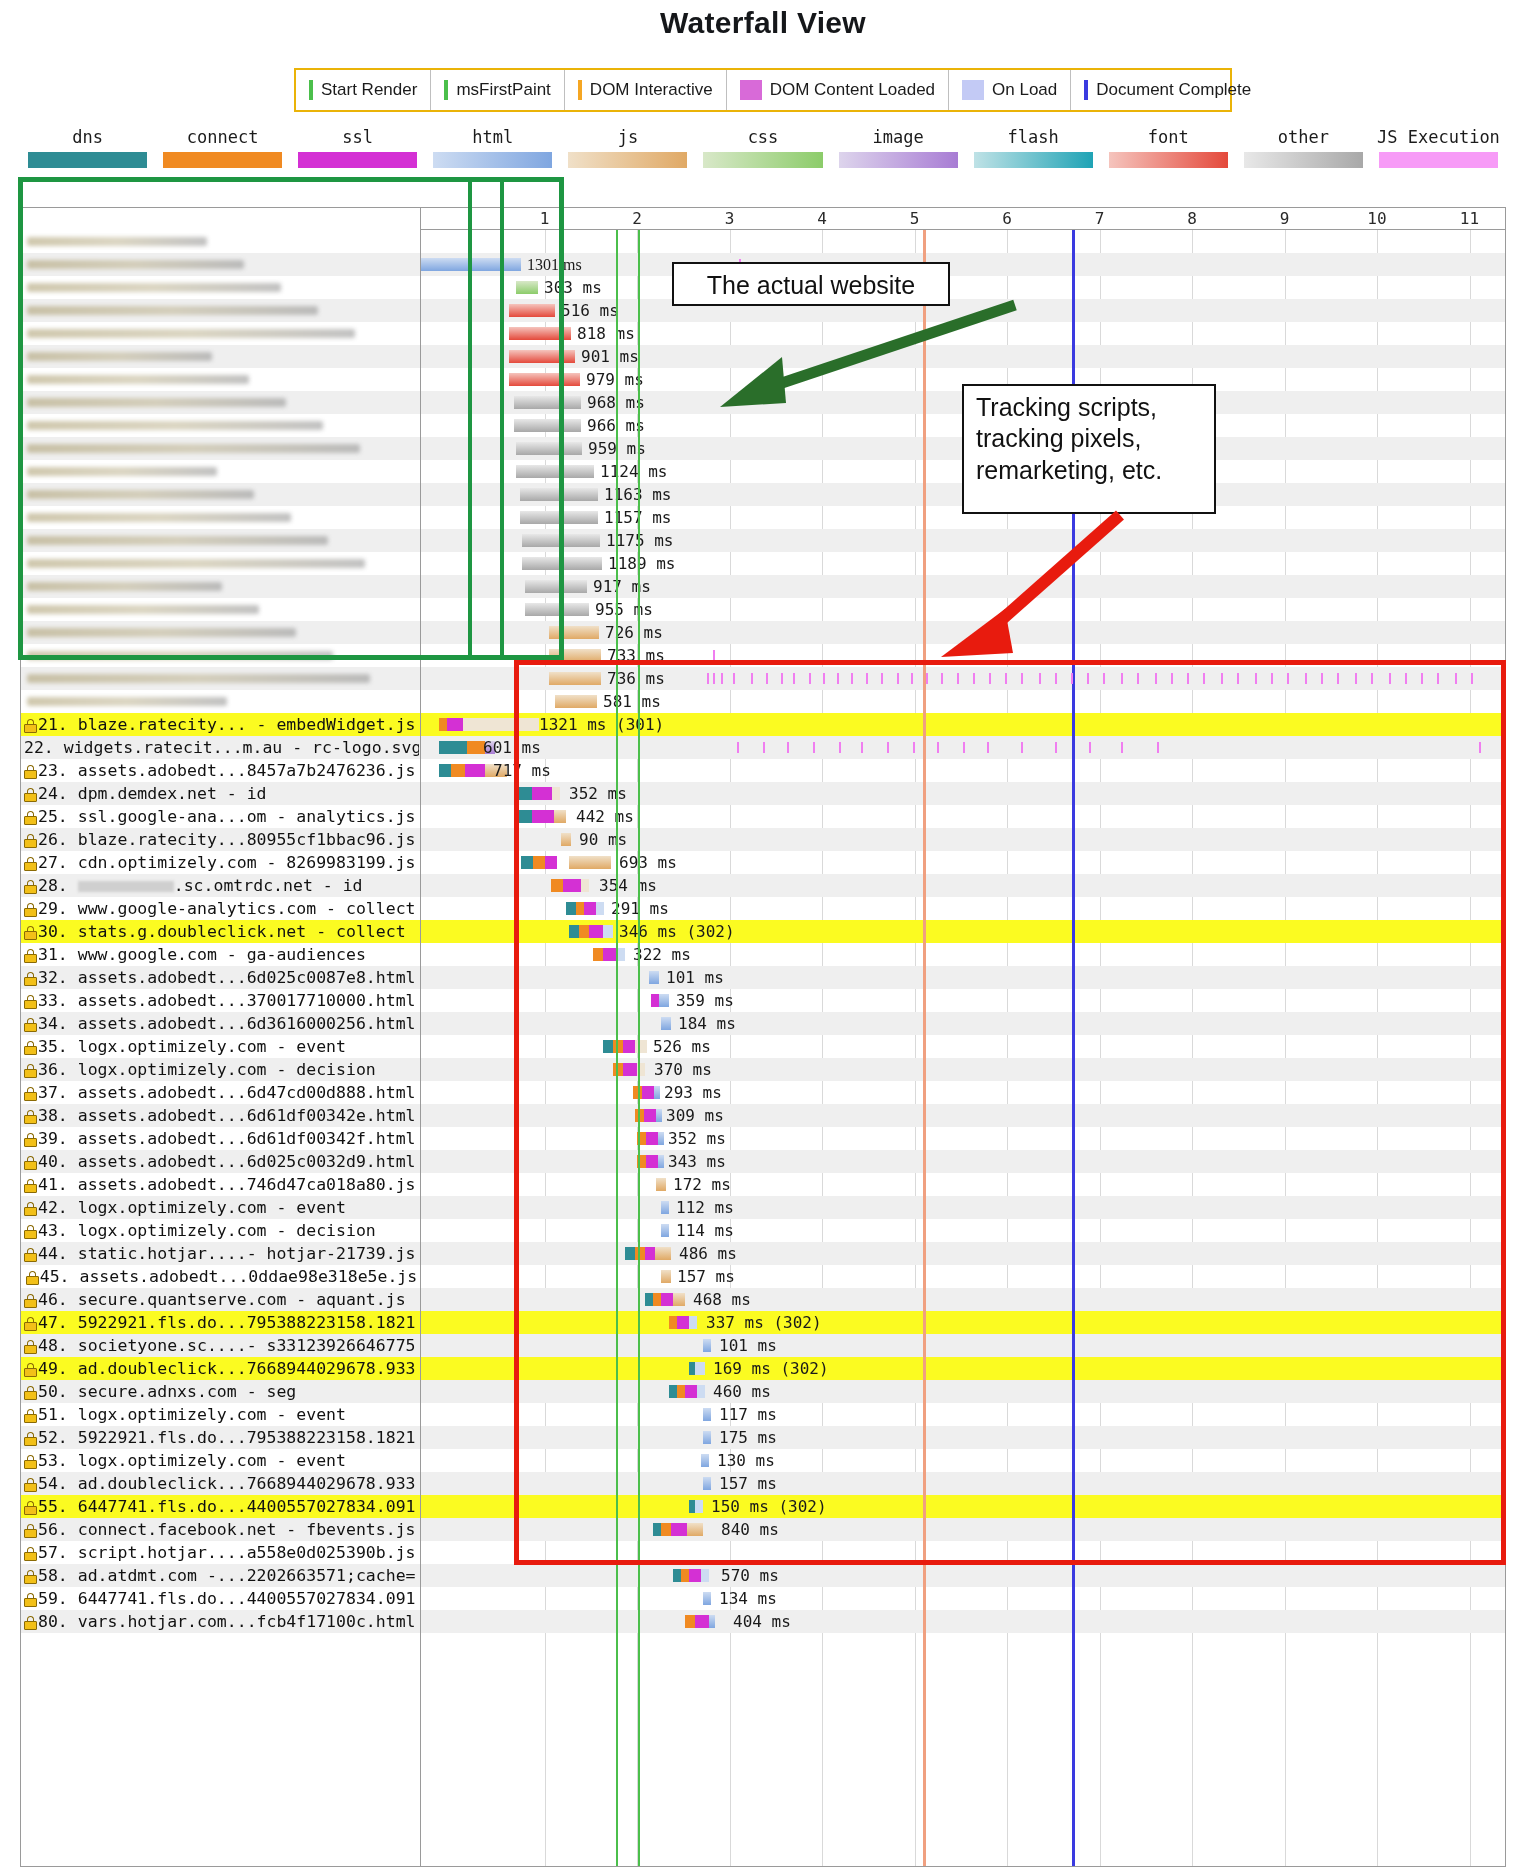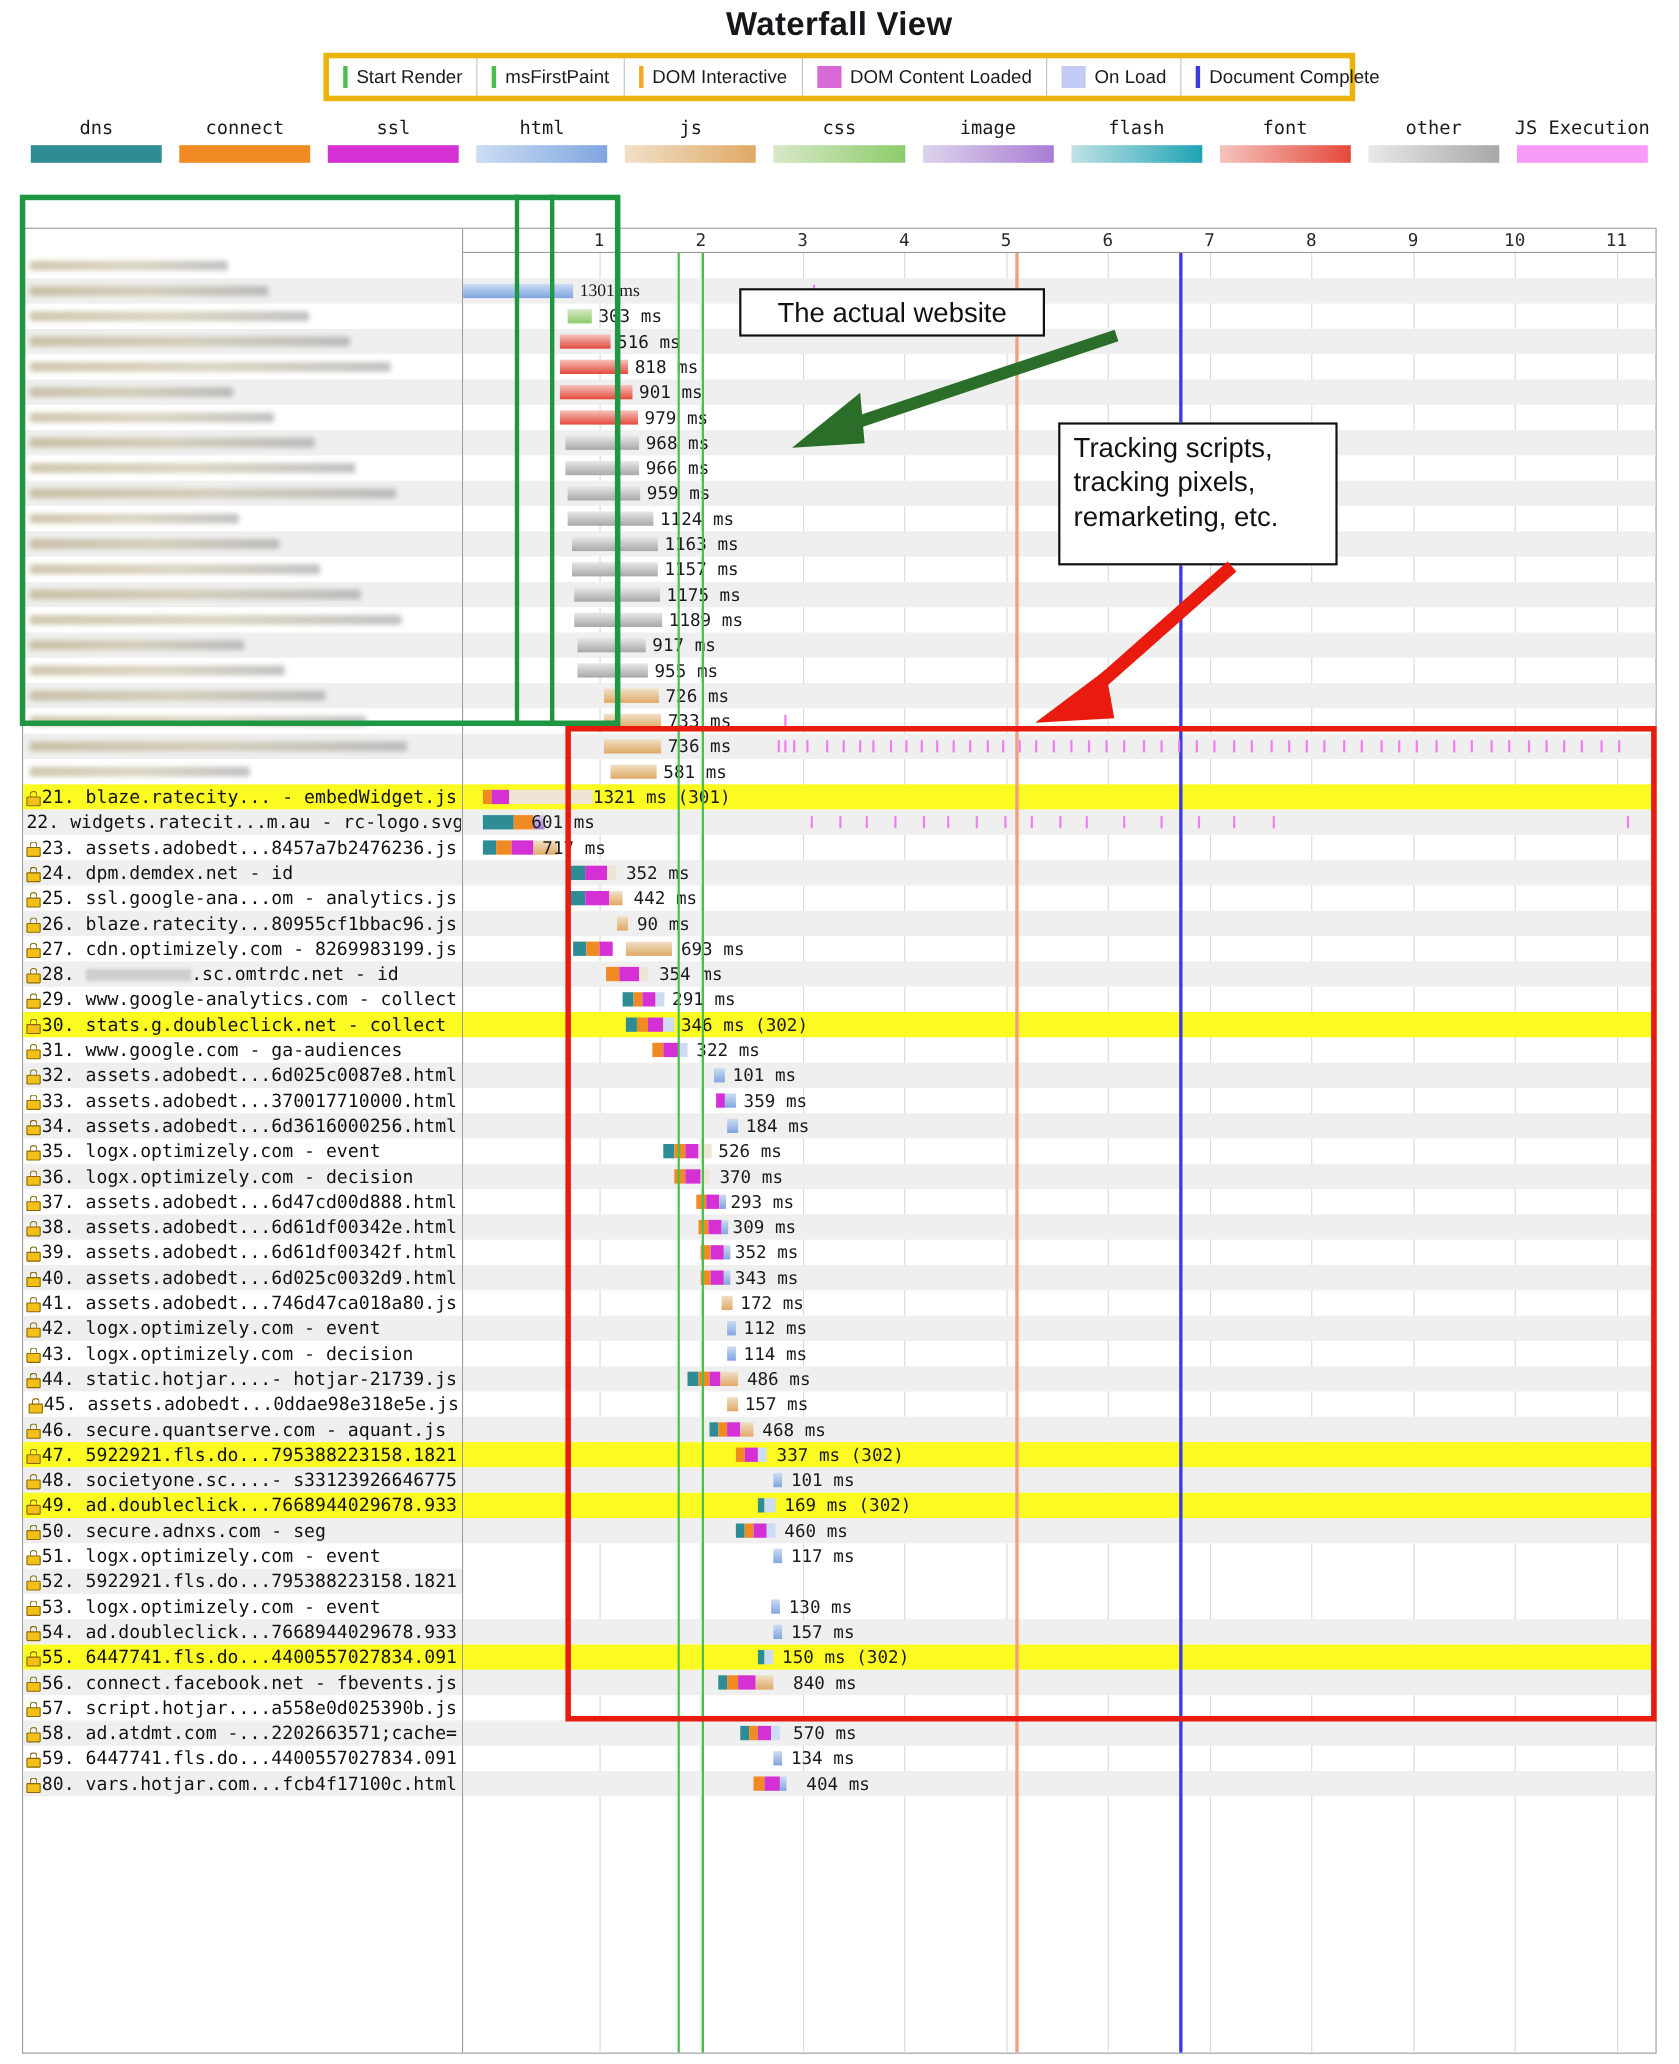--- a/index.html
+++ b/index.html
@@ -15,24 +15,24 @@
     font-family:"Liberation Sans", sans-serif;
     font-size:30px;
     font-weight:bold;
     color:#15171a;
     padding-top:6px;
     letter-spacing:0.3px;
   }
 
   
   .milestone-legend{
-    margin:8px auto 0 auto;
+    margin:28px auto 0 auto;
     width:938px;
     height:44px;
-    border:5px solid #eab308;
+    border:2px solid #eab308;
     box-sizing:border-box;
     display:flex;
     align-items:stretch;
     background:#fff;
   }
   .ms-item{
     display:flex;align-items:center;gap:8px;
     padding:0 13px;
     border-right:1px solid #bfbfbf;
     font-family:"Liberation Sans", sans-serif;
@@ -808,20 +808,26 @@
           <div class="seg s-ssl" style="left: 16px; width: 12px;"></div>
           <div class="seg s-waithtml" style="left: 28px; width: 8px;"></div>
         </div>
         <div class="mslabel" style="left: 292px;">460 ms</div>
       </div>
       <div class="row" style="top: 1195px;">
         <div class="bar" style="left: 282px; width: 8px;">
           <div class="seg s-html" style="left: 0px; width: 8px;"></div>
         </div>
         <div class="mslabel" style="left: 298px;">117 ms</div>
+      </div>
+      <div class="row alt" style="top: 1218px;">
+        <div class="bar" style="left: 282px; width: 8px;">
+          <div class="seg s-html" style="left: 0px; width: 8px;"></div>
+        </div>
+        <div class="mslabel" style="left: 298px;">175 ms</div>
       </div>
       <div class="row" style="top: 1241px;">
         <div class="bar" style="left: 280px; width: 8px;">
           <div class="seg s-html" style="left: 0px; width: 8px;"></div>
         </div>
         <div class="mslabel" style="left: 296px;">130 ms</div>
       </div>
       <div class="row alt" style="top: 1264px;">
         <div class="bar" style="left: 282px; width: 8px;">
           <div class="seg s-html" style="left: 0px; width: 8px;"></div>

